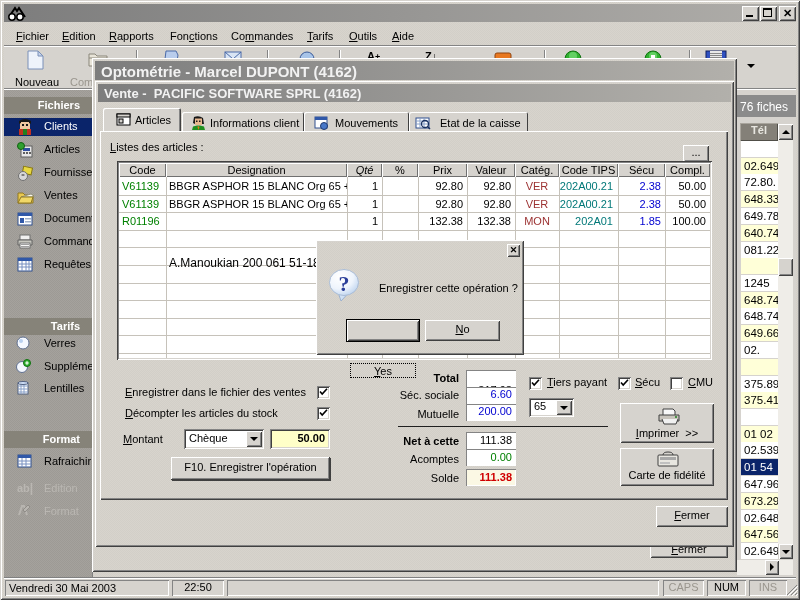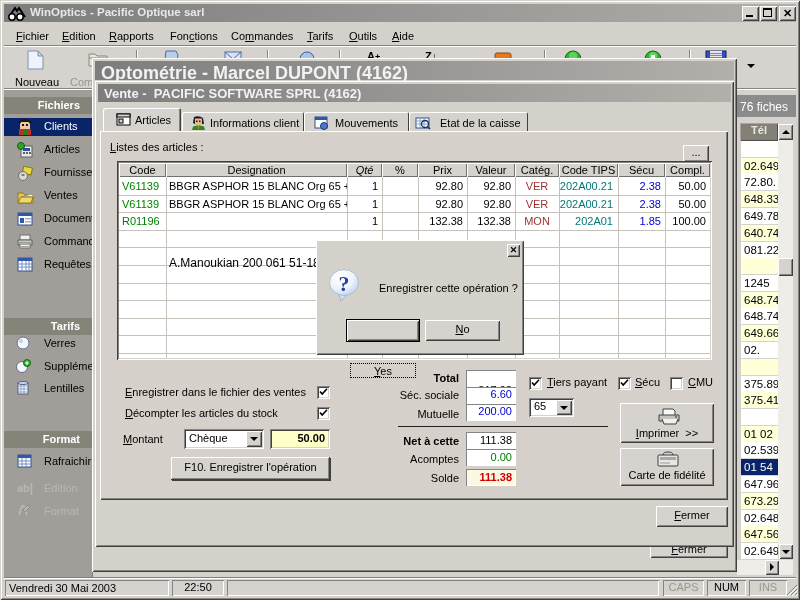--- a/index.html
+++ b/index.html
@@ -23,21 +23,20 @@
 
 <div class="ab dither" style="left:0;top:0;width:800px;height:600px;box-shadow: inset 1px 1px 0 #d6d3ce, inset -1px -1px 0 #404040, inset 2px 2px 0 #fff, inset -2px -2px 0 #848484;"></div>
 
 <div class="ab" style="left:4px;top:4px;width:792px;height:18px;background:linear-gradient(to right,#7d7d7d,#b0aeaa);"></div>
 
 <svg class="ab" style="left:7px;top:5px" width="20" height="16" viewBox="0 0 20 16">
   <path d="M2 12 L8 3 L10 6 L12 3 L18 12" fill="none" stroke="#000" stroke-width="2"></path>
   <circle cx="5" cy="12" r="3.2" fill="#fff" stroke="#000" stroke-width="1.5"></circle>
   <circle cx="13" cy="12" r="3.2" fill="#fff" stroke="#000" stroke-width="1.5"></circle>
 </svg>
-<div class="ab" style="left:30px;top:6px;font-weight:bold;color:#e8e8e8;font-size:11.5px;">WinOptics - Pacific Optique sarl</div>
 
 <div class="ab btn" style="left:742px;top:6px;width:17px;height:15px;">
       <div class="ab" style="left:4px;top:9px;width:7px;height:2px;background:#000"></div>
     </div>
 <div class="ab btn" style="left:760px;top:6px;width:17px;height:15px;">
       <div class="ab" style="left:3px;top:2px;width:9px;height:9px;border:1px solid #000;border-top-width:2px"></div>
     </div>
 <div class="ab btn" style="left:779px;top:6px;width:17px;height:15px;font-size:11px;font-weight:bold;line-height:14px;">✕</div>
 
 <div class="ab" style="left:16px;top:30px;"><u>F</u>ichier</div>
@@ -266,21 +265,21 @@
       </div>
 
   <div class="ab" style="left:0;top:470px;width:42px;height:15px;background:#efede8;"></div>
   <div class="ab btn" style="left:28px;top:470px;width:14px;height:15px;">
         <div class="ab" style="left:5px;top:3px;width:0;height:0;border-top:4px solid transparent;border-bottom:4px solid transparent;border-left:4px solid #000;"></div>
       </div>
   <div class="ab" style="left:42px;top:470px;width:14px;height:15px;background:#efede8;"></div>
 </div>
 
 <div class="ab raised dither" id="optowin" style="left:92px;top:58px;width:645px;height:514px;">
-  <div class="ab" style="left:3px;top:3px;width:639px;height:19px;background:linear-gradient(to right,#7d7d7d,#b2b0ab);color:#f2f2f2;font-weight:bold;font-size:18px;padding:2px 0 0 6px;">Optométrie - Marcel DUPONT (4162)</div>
+  <div class="ab" style="left:3px;top:3px;width:639px;height:19px;background:linear-gradient(to right,#7d7d7d,#b2b0ab);color:#f2f2f2;font-weight:bold;font-size:15px;padding:2px 0 0 6px;">Optométrie - Marcel DUPONT (4162)</div>
   <div class="ab btn" style="left:558px;top:480px;width:78px;height:20px;padding-top:5px;"><u>F</u>ermer</div>
 </div>
 
 <div class="ab raised dither" id="ventewin" style="left:95px;top:81px;width:639px;height:466px;">
   <div class="ab" style="left:3px;top:3px;width:633px;height:18px;background:linear-gradient(to right,#7d7d7d,#b2b0ab);color:#f2f2f2;font-weight:bold;font-size:13px;padding:2px 0 0 6px;">Vente -&nbsp; PACIFIC SOFTWARE SPRL (4162)</div>
 
   <div class="ab" style="left:87px;top:31px;width:122px;height:20px;background:#d6d3ce;box-shadow:inset 1px 1px 0 #fff, inset -1px 0 0 #404040;border-radius:2px 2px 0 0;"></div>
   <svg class="ab" width="15" height="14" style="left:96px;top:35px;">
     <path d="M3 1 Q8 -1 12 2 L13 8 L11 8 L11 4 L4 4 L4 8 L2 7 Z" fill="#181818"></path>
     <rect x="4" y="2.5" width="7" height="6.5" fill="#e8b890"></rect>

